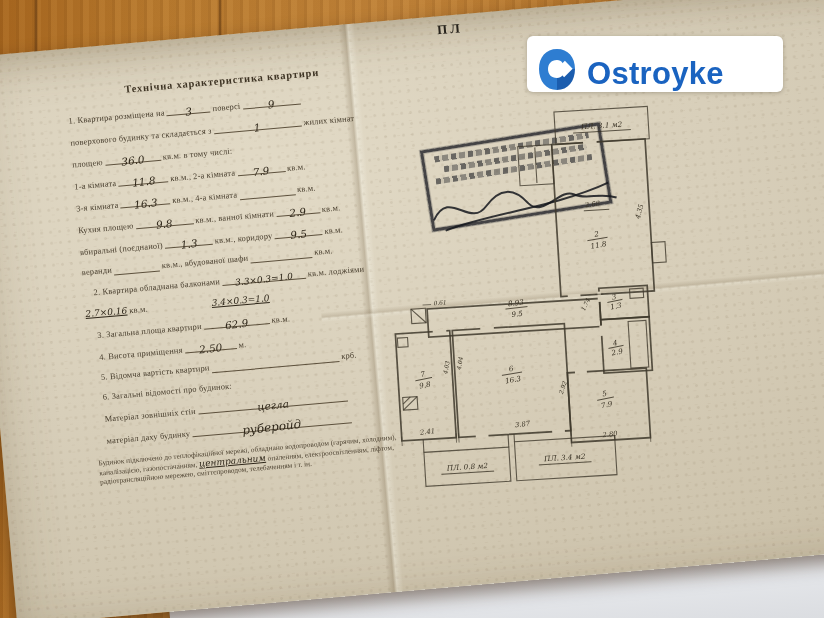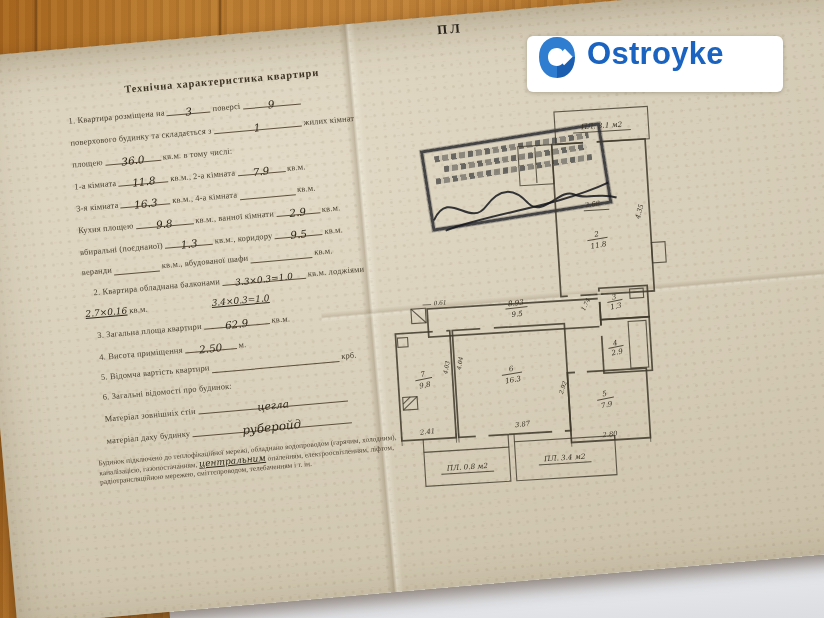--- a/index.html
+++ b/index.html
@@ -52,21 +52,21 @@
   .stamp{position:absolute;left:445px;top:126px;width:176px;height:76px;transform:rotate(-4deg);
     border:3px solid rgba(25,27,34,.78);box-shadow:0 0 0 1px rgba(25,27,34,.25), inset 0 0 0 1px rgba(25,27,34,.2);}
   .sline{height:6px;margin:5px 10px 0 10px;opacity:.75;
     background:repeating-linear-gradient(90deg,rgba(22,24,30,.78) 0 5px,rgba(22,24,30,.12) 5px 8px,rgba(22,24,30,.55) 8px 14px,rgba(22,24,30,.08) 14px 17px);}
   .s2{margin-left:18px;margin-right:14px;}
   .s3{margin-left:8px;}
   .sig{position:absolute;left:-8px;top:30px;width:200px;height:60px;overflow:visible;}
   .sig path{stroke:rgba(20,22,28,.85);stroke-width:2;fill:none;}
   
   .logo{position:absolute;left:527px;top:36px;width:256px;height:56px;background:#fff;border-radius:6px;
-    display:flex;align-items:flex-start;justify-content:flex-start;padding-left:10px;box-sizing:border-box;
+    display:flex;align-items:flex-end;justify-content:flex-start;padding-left:10px;box-sizing:border-box;
     box-shadow:0 1px 4px rgba(40,30,10,.25);}
   .logo-text{font-family:"Liberation Sans",sans-serif;font-weight:bold;font-size:31px;color:#1a63c0;margin-left:10px;letter-spacing:.3px;}
 </style>
 </head>
 <body>
 
 <div class="scene">
   <div class="grain"></div>
   <div class="seam" style="left:34px"></div>
   <div class="seam" style="left:218px"></div>

